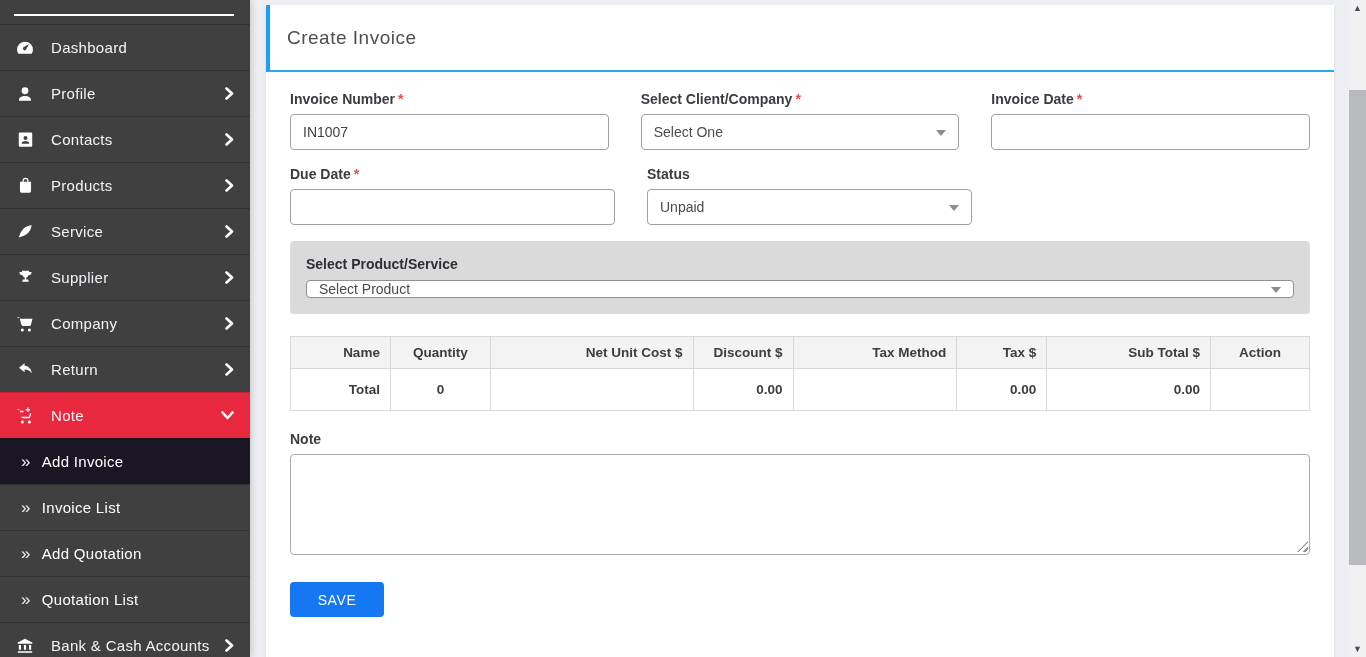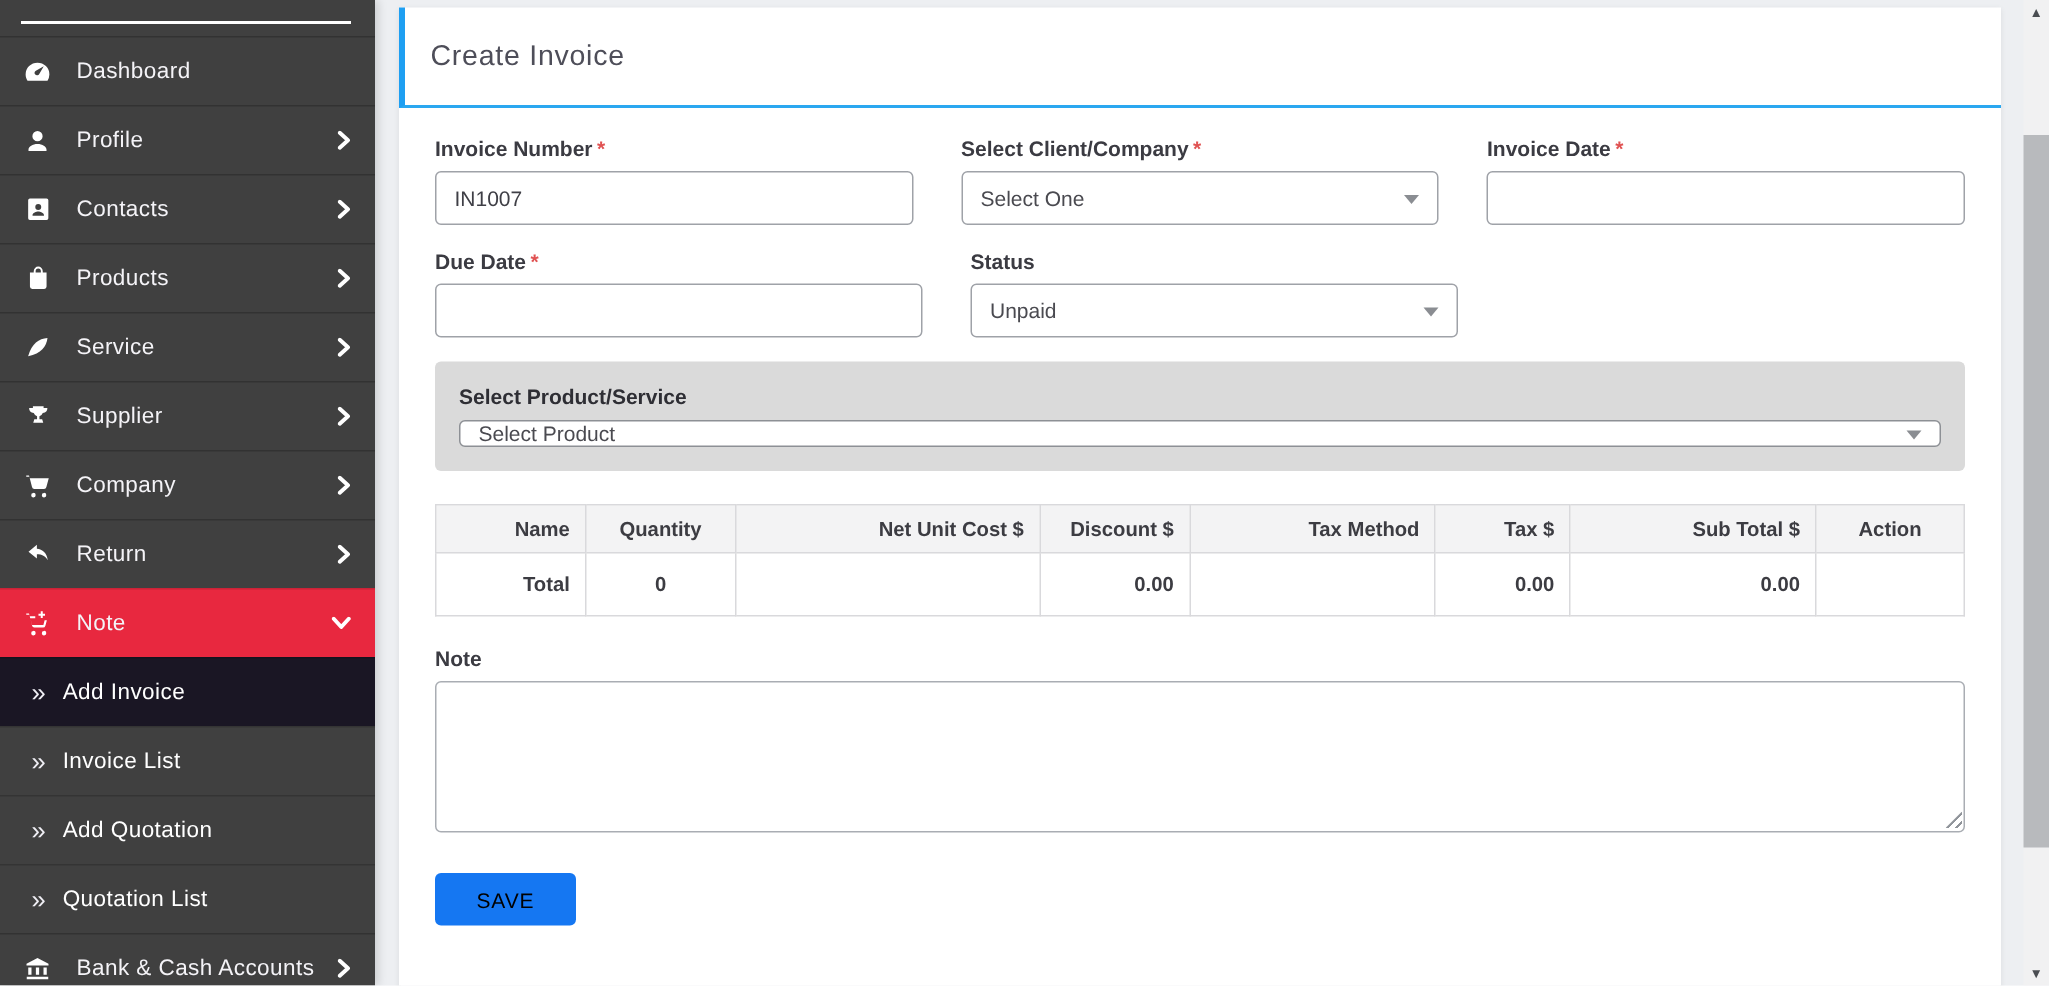--- a/index.html
+++ b/index.html
@@ -55,21 +55,21 @@
   .al { text-align:right; } .ac { text-align:center; } .ar { text-align:right; }
 
   .note-block { margin-top:20px; }
   .textarea-wrap { position:relative; }
   .note-area { display:block; width:100%; height:101px; border:1px solid #a9adb3; border-radius:4px;
                resize:none; font-family:inherit; font-size:14px; color:#3f3f46; padding:8px 10px; outline:none; }
   .grip { position:absolute; right:2px; bottom:3px; width:11px; height:11px; pointer-events:none;
           background:repeating-linear-gradient(135deg, transparent 0 3px, #8f9399 3px 4.5px);
           clip-path:polygon(100% 0, 100% 100%, 0 100%); }
 
-  .save-btn { margin-top:27px; margin-bottom:30px; width:94px; height:35px; background:#1577f2; color:#000000;
+  .save-btn { margin-top:27px; margin-bottom:30px; width:94px; height:35px; background:#1577f2; color:#ffffff;
               border:none; border-radius:4px; font-size:14px; letter-spacing:.6px; font-family:inherit; cursor:pointer; }
 
   
   .vscroll { position:absolute; right:0; top:0; width:17px; height:657px; background:#f1f1f2; z-index:9; }
   .vs-arrow { position:absolute; left:0; width:17px; height:16px; color:#4a4d52; font-size:9px;
               text-align:center; line-height:16px; cursor:pointer; user-select:none; }
   .vs-up { top:0; } .vs-down { bottom:0; }
   .vs-thumb { position:absolute; left:0; top:90px; width:17px; height:475px; background:#b8babd; cursor:pointer; }
 
   svg { display:block; }

